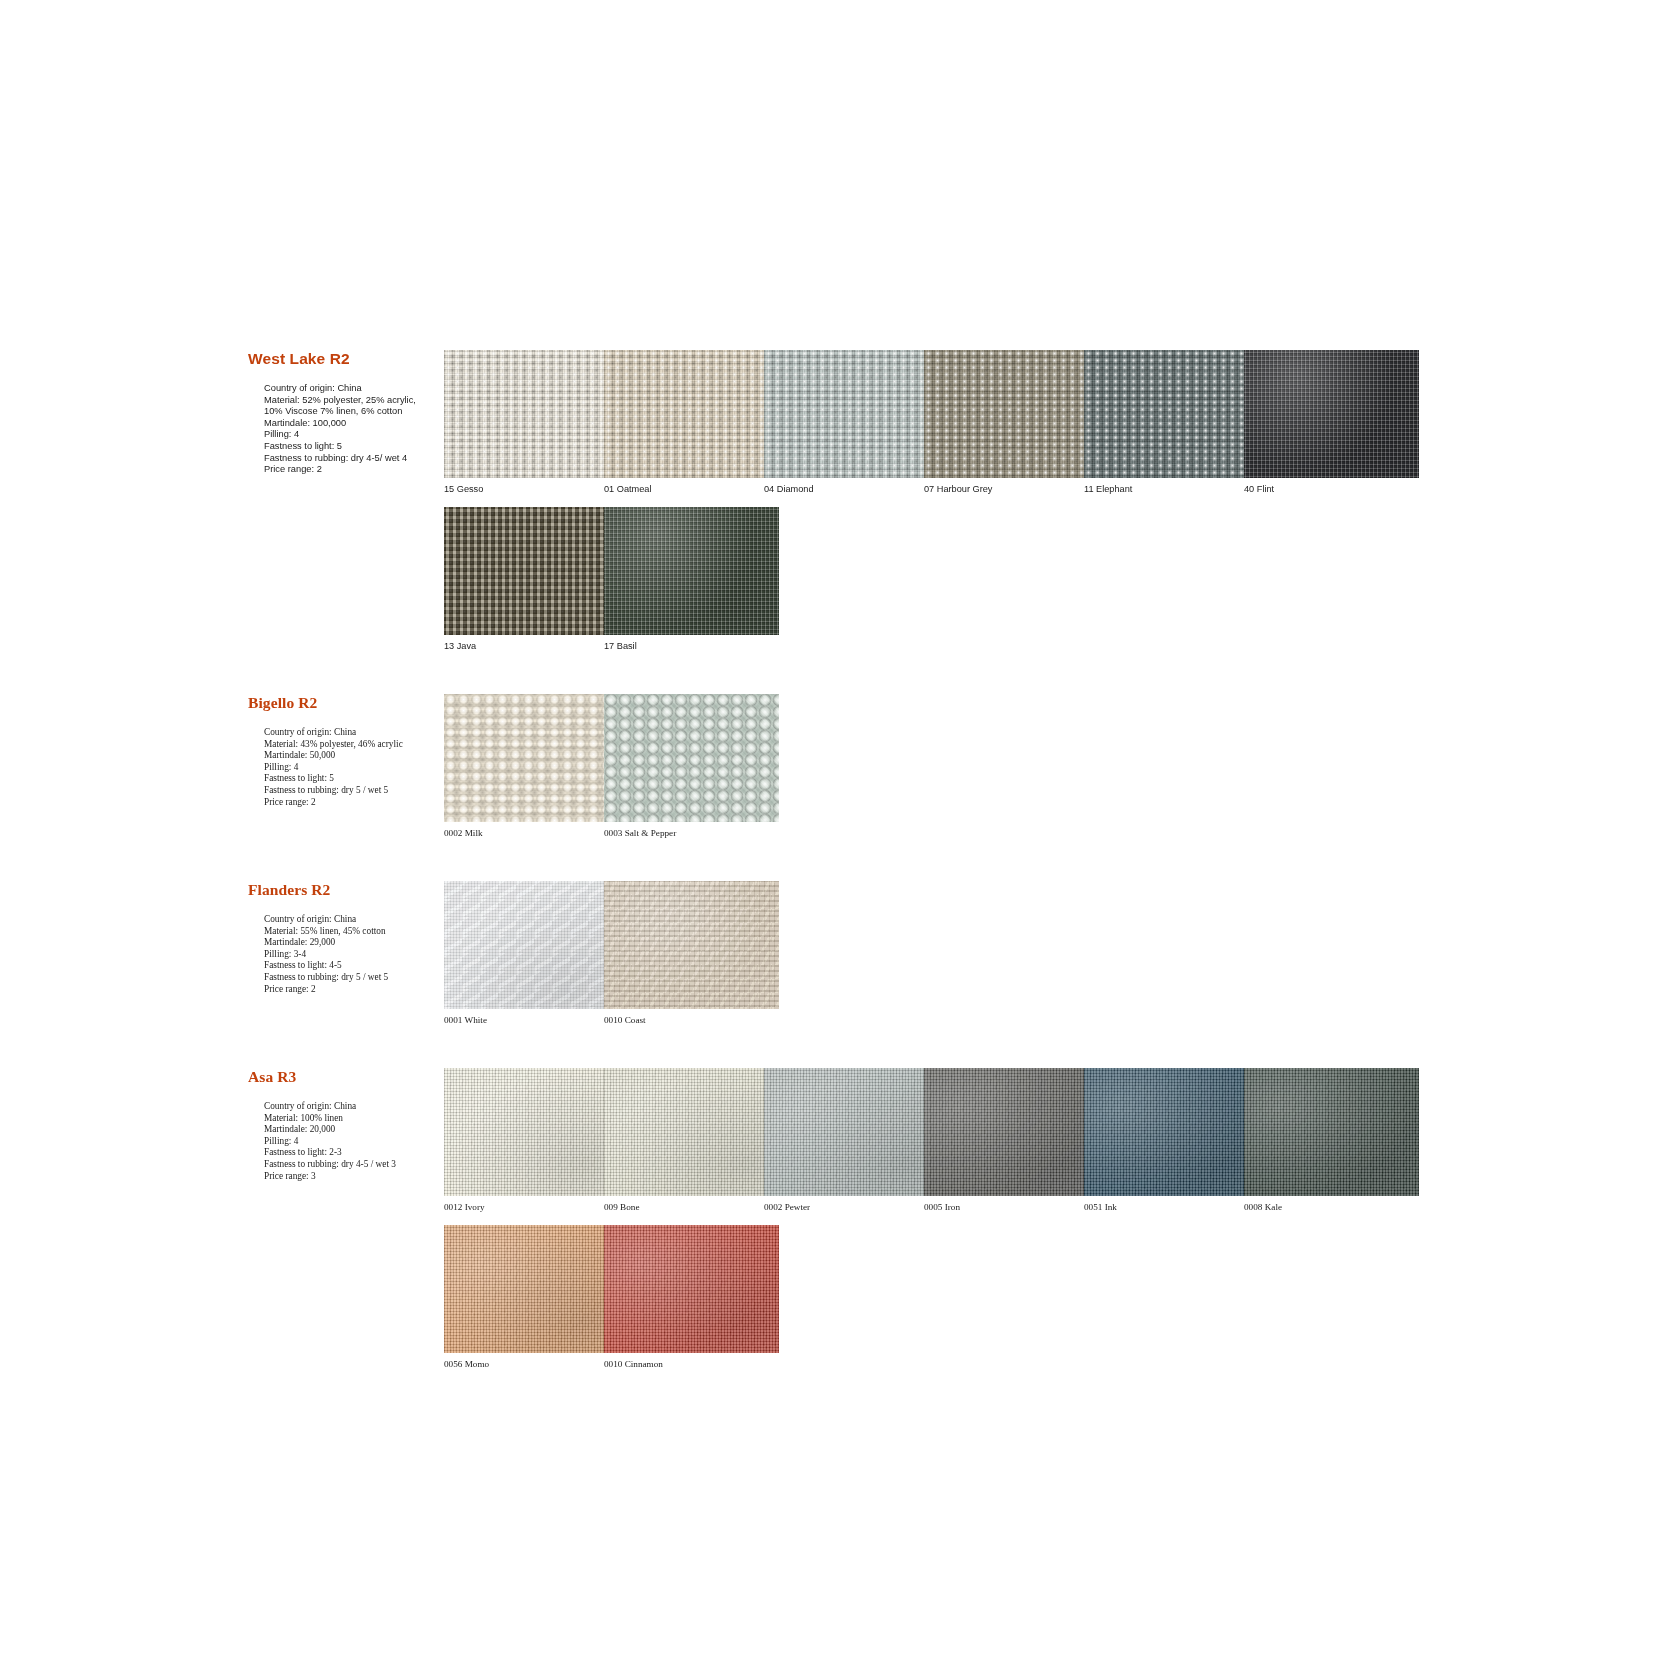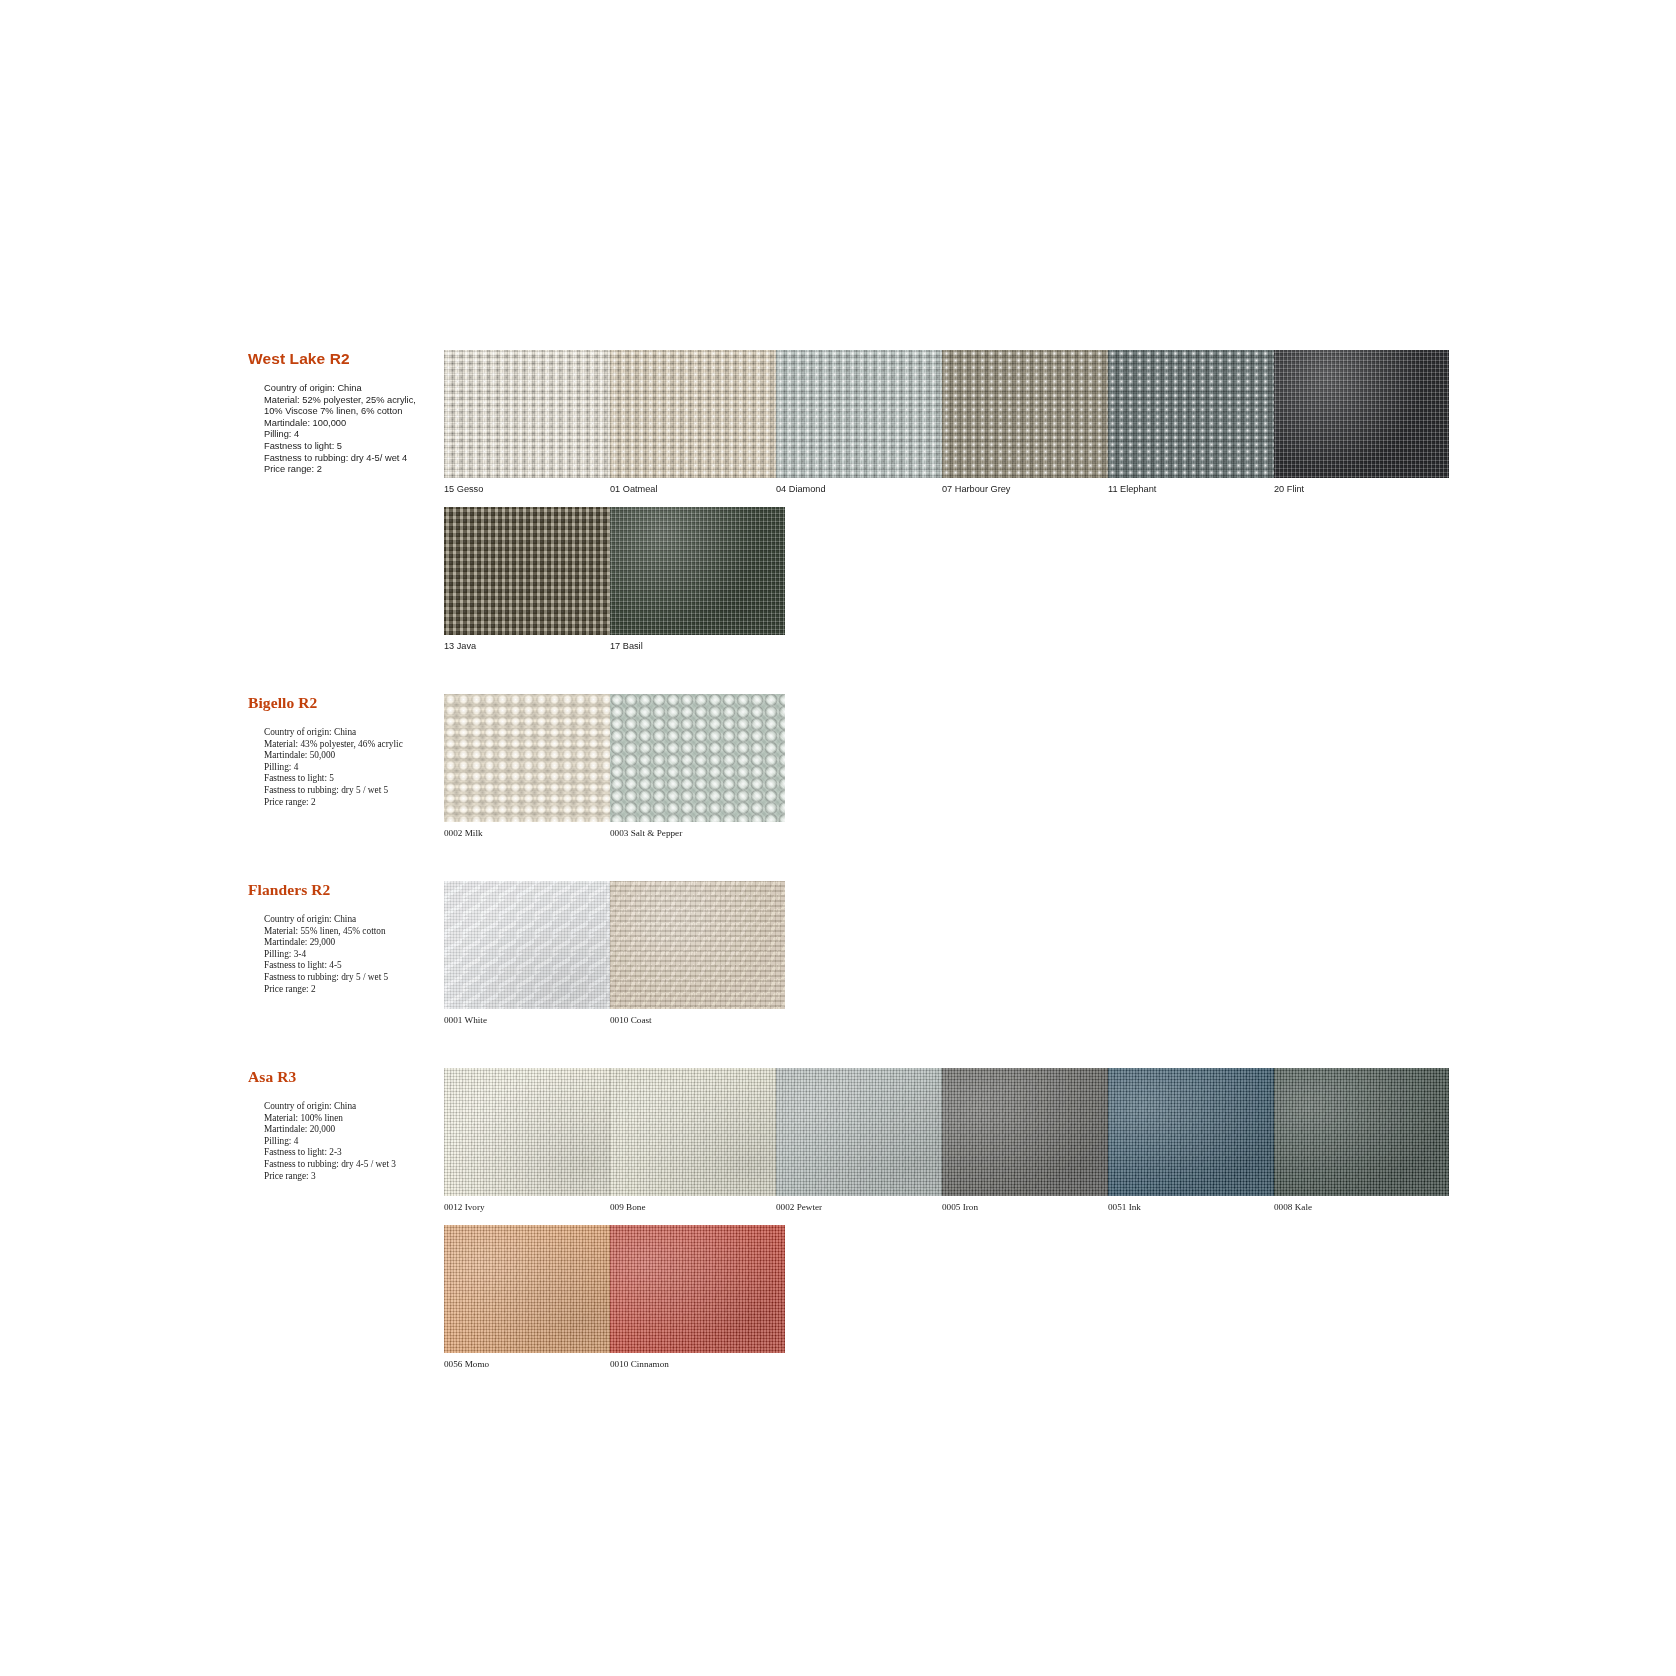--- a/index.html
+++ b/index.html
@@ -63,21 +63,21 @@
 
   .swatch-col {
     flex: 1 1 auto;
   }
   .swatch-row {
     display: flex;
     flex-wrap: wrap;
   }
   .swatch-cell {
     width: 148px;
-    margin-right: 18px;
+    margin-right: 12px;
     margin-bottom: 12px;
   }
   .swatch-img {
     width: 175px;
     height: 128px;
     position: relative;
     overflow: hidden;
     background: #cccccc;
   }
   .swatch-img .grain {
@@ -209,21 +209,21 @@
             <div class="swatch-cell">
               <div class="swatch-img tex-boucle" style="background: rgb(95, 109, 109);">
                 <div class="grain"></div>
               </div>
               <div class="swatch-label">11 Elephant</div>
             </div>
             <div class="swatch-cell">
               <div class="swatch-img tex-weave" style="background: rgb(47, 48, 51);">
                 <div class="grain"></div>
               </div>
-              <div class="swatch-label">20 Flint</div>
+              <div class="swatch-label">40 Flint</div>
             </div>
             <div class="swatch-cell">
               <div class="swatch-img tex-basket" style="background: rgb(109, 98, 67);">
                 <div class="grain"></div>
               </div>
               <div class="swatch-label">13 Java</div>
             </div>
             <div class="swatch-cell">
               <div class="swatch-img tex-weave" style="background: rgb(62, 74, 60);">
                 <div class="grain"></div>

